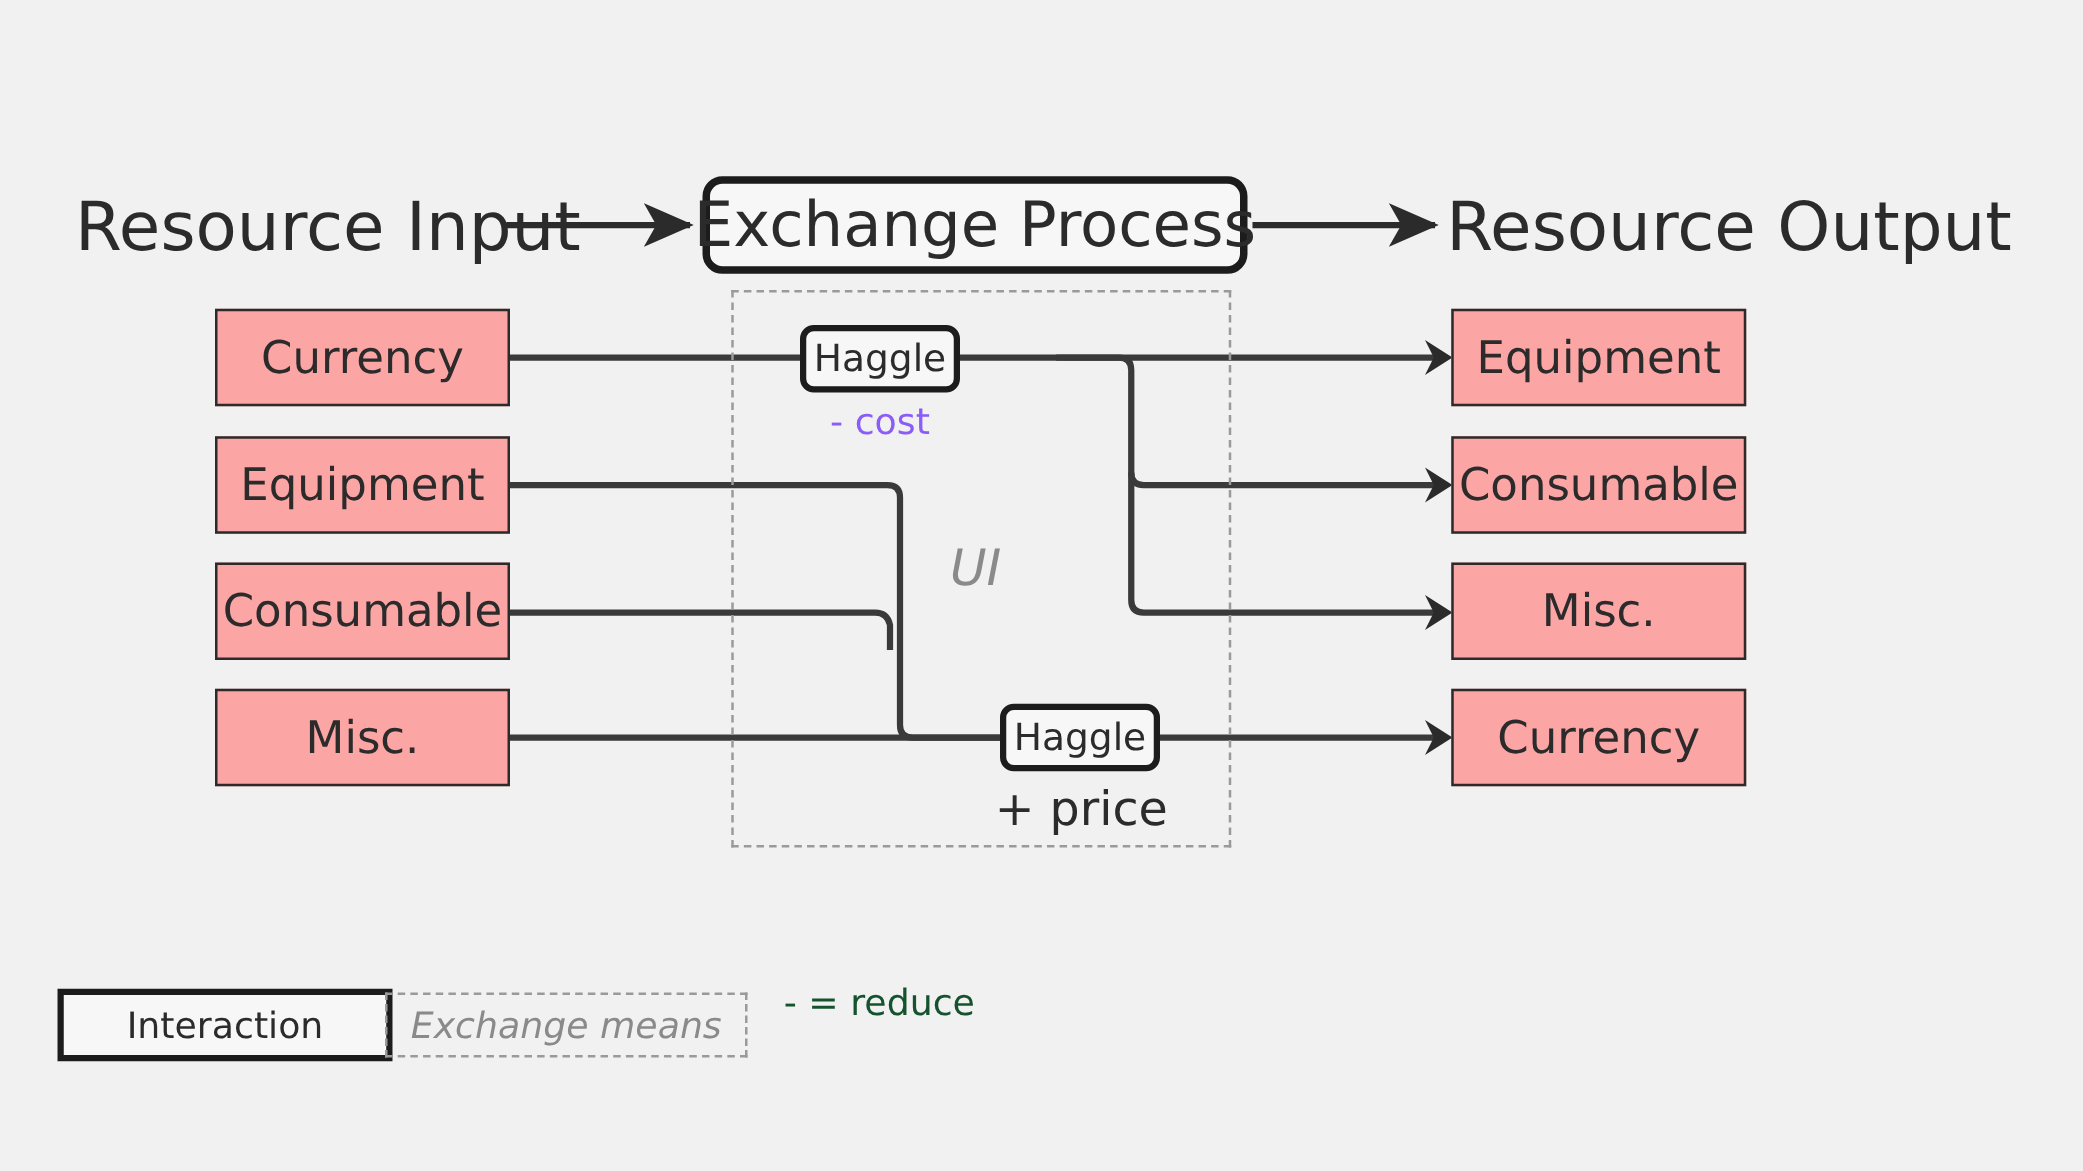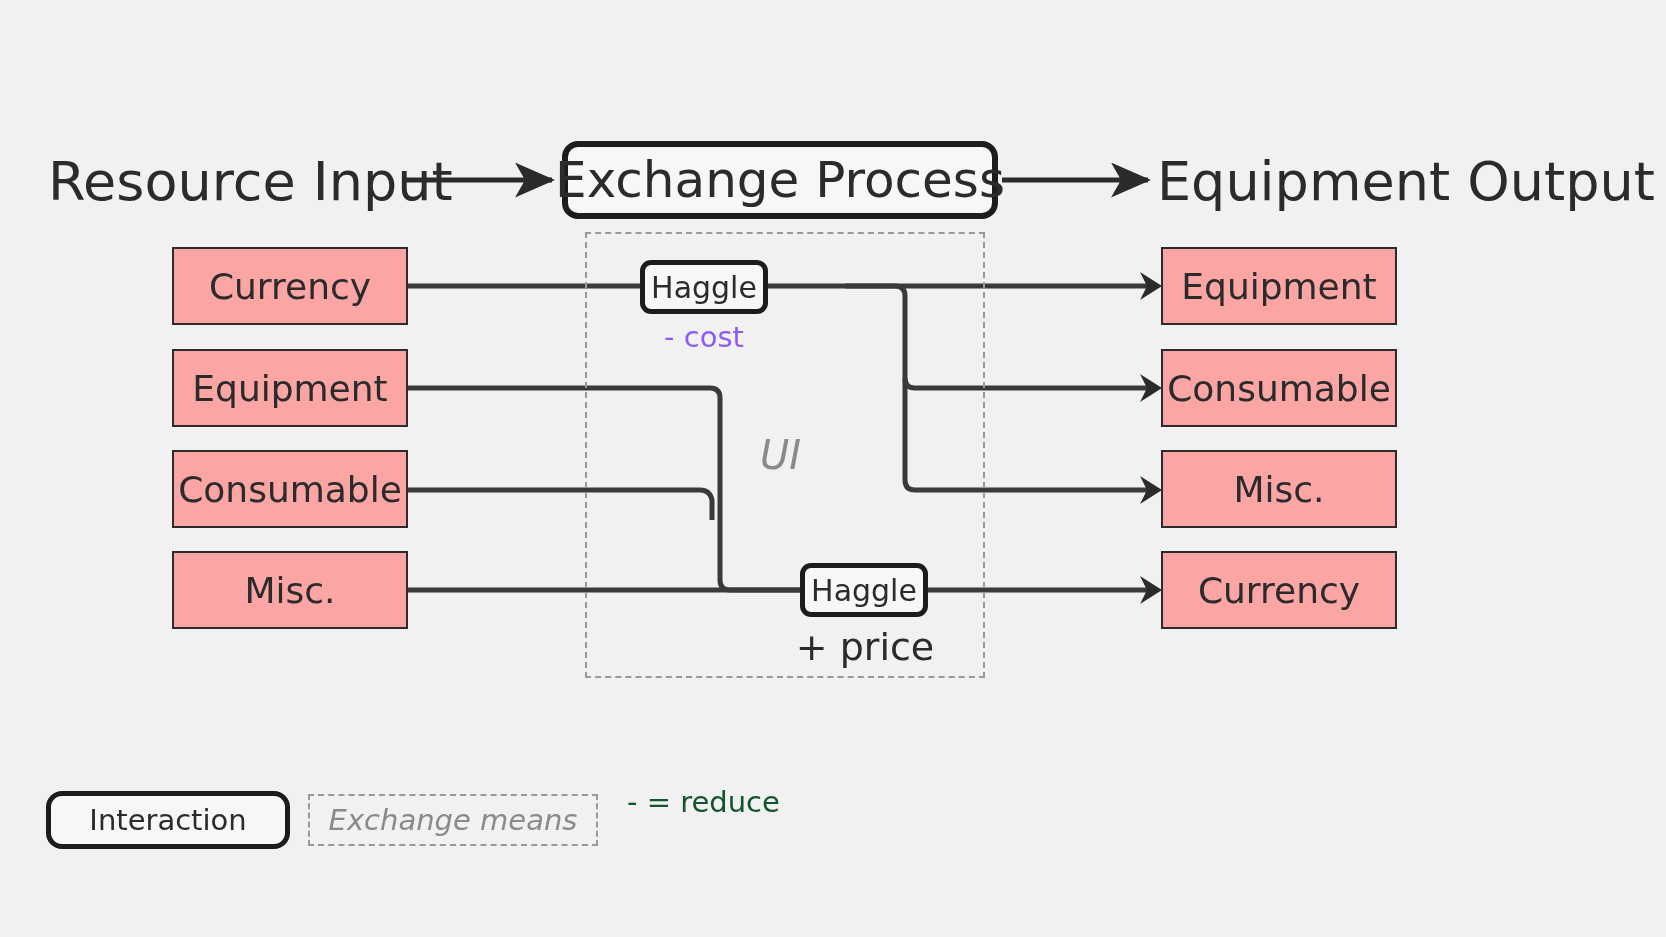--- a/index.html
+++ b/index.html
@@ -32,21 +32,21 @@
   }
 
   
   .heading {
     position: absolute;
     font-size: 54px;
     line-height: 1;
     color: #2b2b2b;
     white-space: nowrap;
   }
-  #heading-input  { left: 48px;  top: 155px; }
+  #heading-input  { left: 60px;  top: 155px; }
   #heading-output { left: 1157px; top: 155px; }
 
   
   .node-interaction {
     position: absolute;
     box-sizing: border-box;
     background: #f7f7f7;
     border: 5px solid #1c1c1c;
     border-radius: 14px;
     display: flex;
@@ -141,25 +141,25 @@
     text-align: center;
     font-size: 38px;
     color: #2b2b2b;
     white-space: nowrap;
   }
 
   
   #legend-interaction {
     left: 46px;
     top: 791px;
-    width: 244px;
+    width: 268px;
     height: 58px;
     font-size: 29px;
     border-width: 5px;
-    border-radius: 16px;
+    border-radius: 0;
   }
   #legend-technical {
     position: absolute;
     left: 308px;
     top: 794px;
     width: 290px;
     height: 52px;
     box-sizing: border-box;
     border: 2px dashed #9a9a9a;
     display: flex;
@@ -217,21 +217,21 @@
     <g fill="#2b2b2b">
       <path d="M1140,272 L1162,286 L1140,300 L1147,286 Z"></path>
       <path d="M1140,374 L1162,388 L1140,402 L1147,388 Z"></path>
       <path d="M1140,476 L1162,490 L1140,504 L1147,490 Z"></path>
       <path d="M1140,576 L1162,590 L1140,604 L1147,590 Z"></path>
     </g>
   </svg>
 
   <div class="heading" id="heading-input">Resource Input</div>
 
-  <div class="heading" id="heading-output">Equipment Output</div>
+  <div class="heading" id="heading-output">Resource Output</div>
 
   <div class="node-interaction" id="exchange-process">Exchange Process</div>
 
   <div id="technical-region"></div>
   <div id="technical-region-label">UI</div>
 
   <div class="node-resource col-in row-1">Currency</div>
   <div class="node-resource col-in row-2">Equipment</div>
   <div class="node-resource col-in row-3">Consumable</div>
   <div class="node-resource col-in row-4">Misc.</div>

